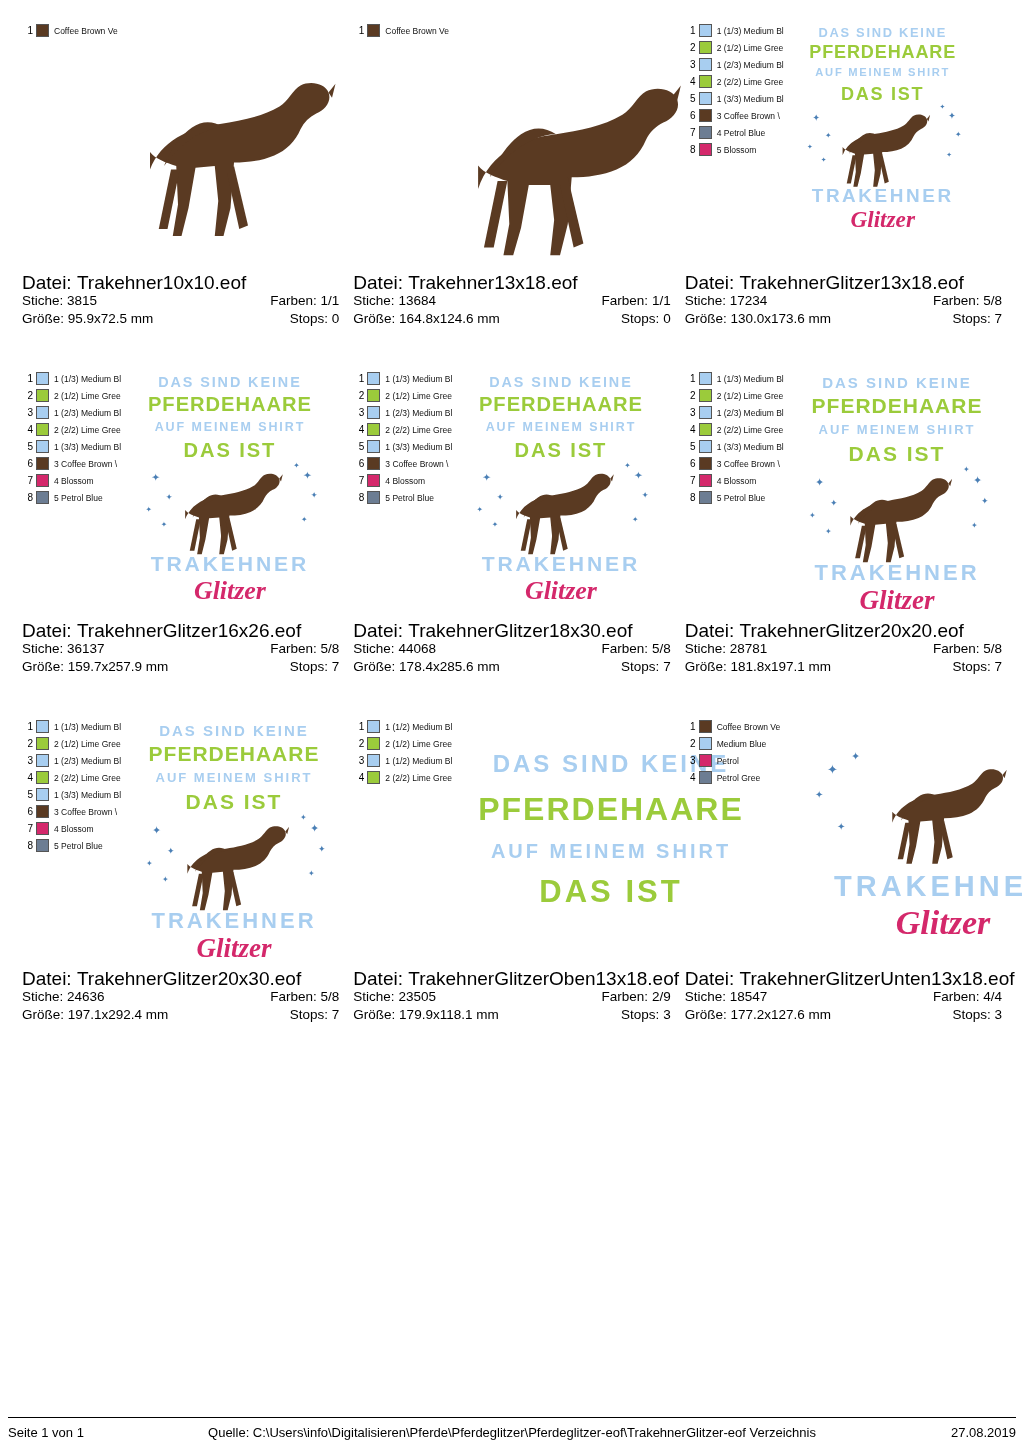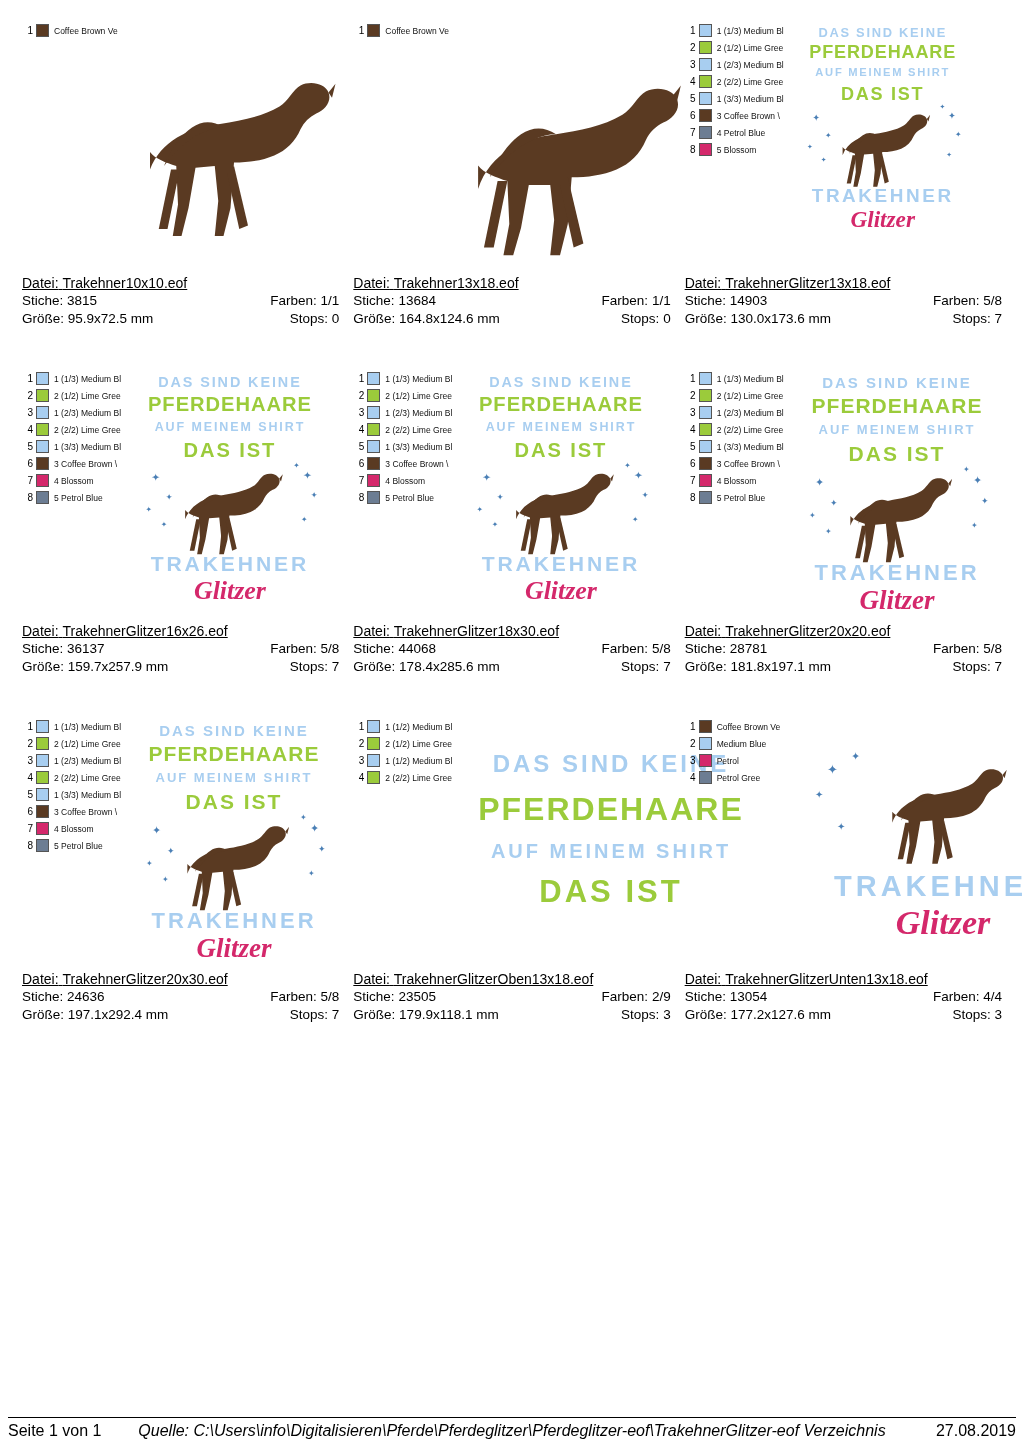--- a/index.html
+++ b/index.html
@@ -92,48 +92,46 @@
     right: 0;
     font-size: 13.5px;
     line-height: 18px;
   }
   .info .line {
     display: flex;
     justify-content: space-between;
     white-space: nowrap;
   }
   .info .filename {
-    font-size: 14px;
-    text-decoration: underline;
+    font-size: 19px;
   }
   .info .left { }
   .info .right { }
   
   .footer-rule {
     position: absolute;
     left: 8px;
     right: 8px;
     bottom: 30px;
     border-top: 1px solid #000;
   }
   .footer {
     position: absolute;
     left: 8px;
     right: 8px;
     bottom: 8px;
     display: flex;
     justify-content: space-between;
-    font-size: 16px;
+    font-size: 13px;
   }
   .footer .center {
     position: absolute;
     left: 0; right: 0;
     text-align: center;
     pointer-events: none;
-    font-style: italic;
   }
   .footer .center span { pointer-events: auto; }
 </style>
 </head>
 <body>
 
 <div class="page">
   <div class="grid" id="grid">
       <div class="cell">
         <div class="design-area">
@@ -279,21 +277,21 @@
       <span class="swatch" style="background:#d4286b"></span>
       <span class="legend-label">5 Blossom</span>
     </div>
           </div>
         </div>
         <div class="info">
       <div class="line filename">
         <span class="left"><span>Datei:</span>&nbsp;<span>TrakehnerGlitzer13x18.eof</span></span>
       </div>
       <div class="line">
-        <span class="left"><span>Stiche:</span>&nbsp;<span>14903</span></span>
+        <span class="left"><span>Stiche:</span>&nbsp;<span>17234</span></span>
         <span class="right"><span>Farben:</span>&nbsp;<span>5/8</span></span>
       </div>
       <div class="line">
         <span class="left"><span>Größe:</span>&nbsp;<span>130.0x173.6 mm</span></span>
         <span class="right"><span>Stops:</span>&nbsp;<span>7</span></span>
       </div>
     </div>
       </div>
       <div class="cell">
         <div class="design-area">
@@ -752,21 +750,21 @@
       <span class="swatch" style="background:#6c7d93"></span>
       <span class="legend-label">Petrol Gree</span>
     </div>
           </div>
         </div>
         <div class="info">
       <div class="line filename">
         <span class="left"><span>Datei:</span>&nbsp;<span>TrakehnerGlitzerUnten13x18.eof</span></span>
       </div>
       <div class="line">
-        <span class="left"><span>Stiche:</span>&nbsp;<span>13054</span></span>
+        <span class="left"><span>Stiche:</span>&nbsp;<span>18547</span></span>
         <span class="right"><span>Farben:</span>&nbsp;<span>4/4</span></span>
       </div>
       <div class="line">
         <span class="left"><span>Größe:</span>&nbsp;<span>177.2x127.6 mm</span></span>
         <span class="right"><span>Stops:</span>&nbsp;<span>3</span></span>
       </div>
     </div>
       </div>
     </div>
 

